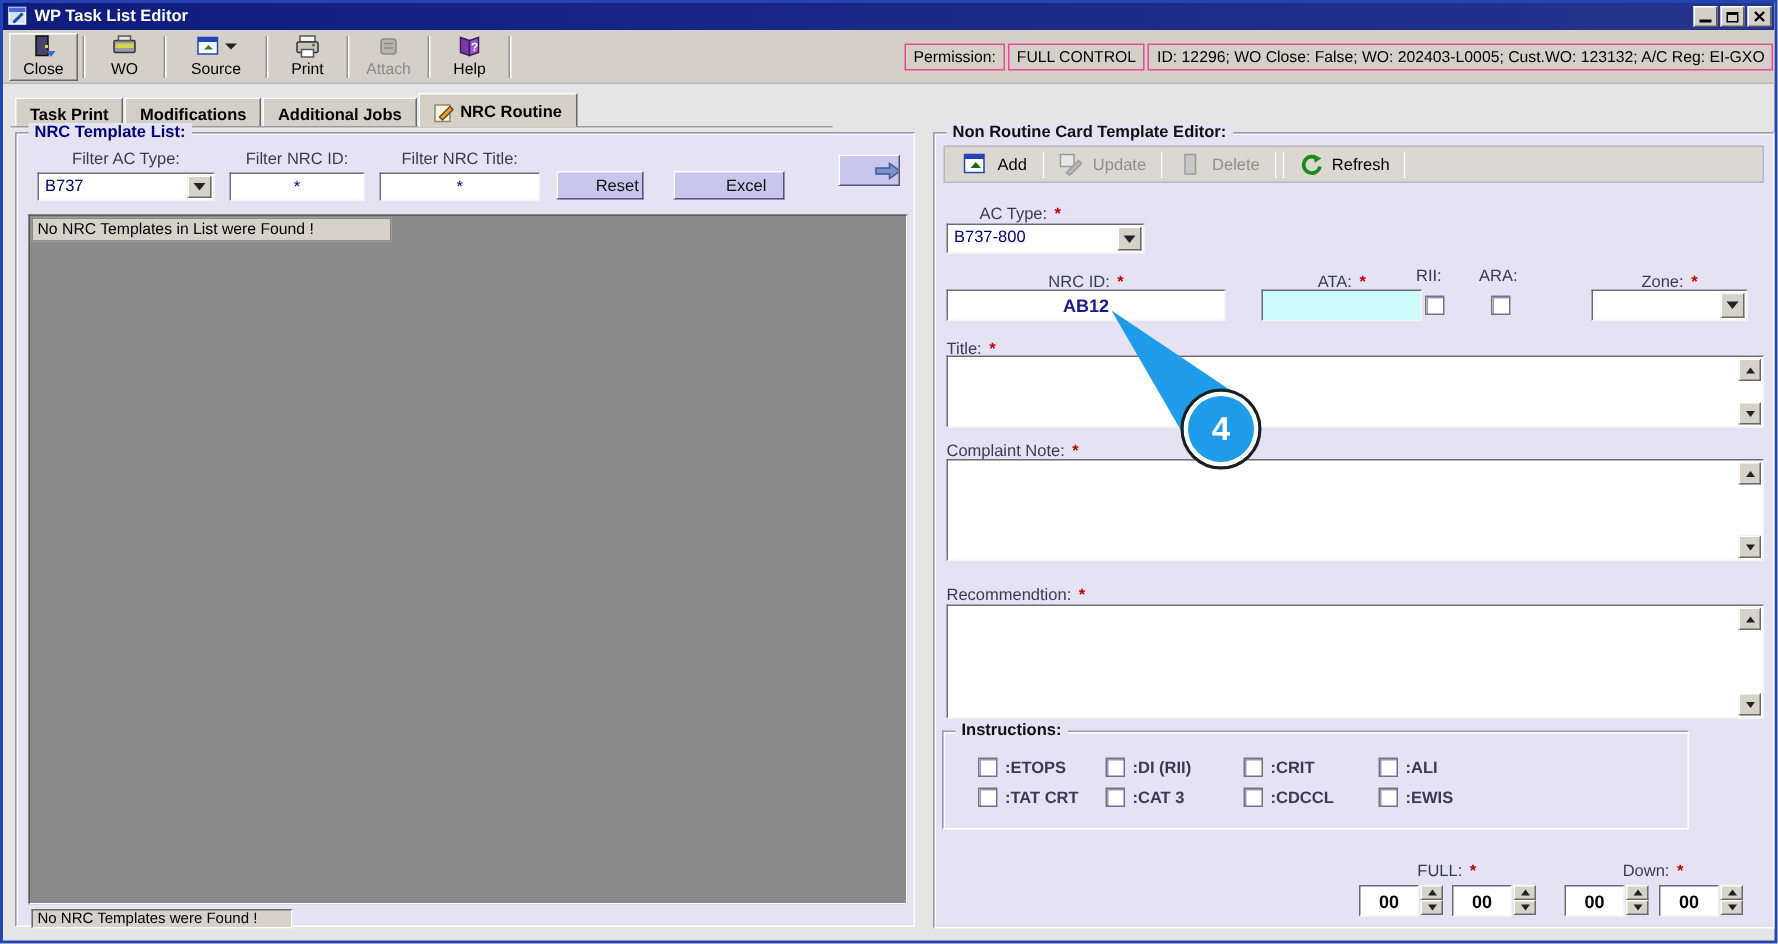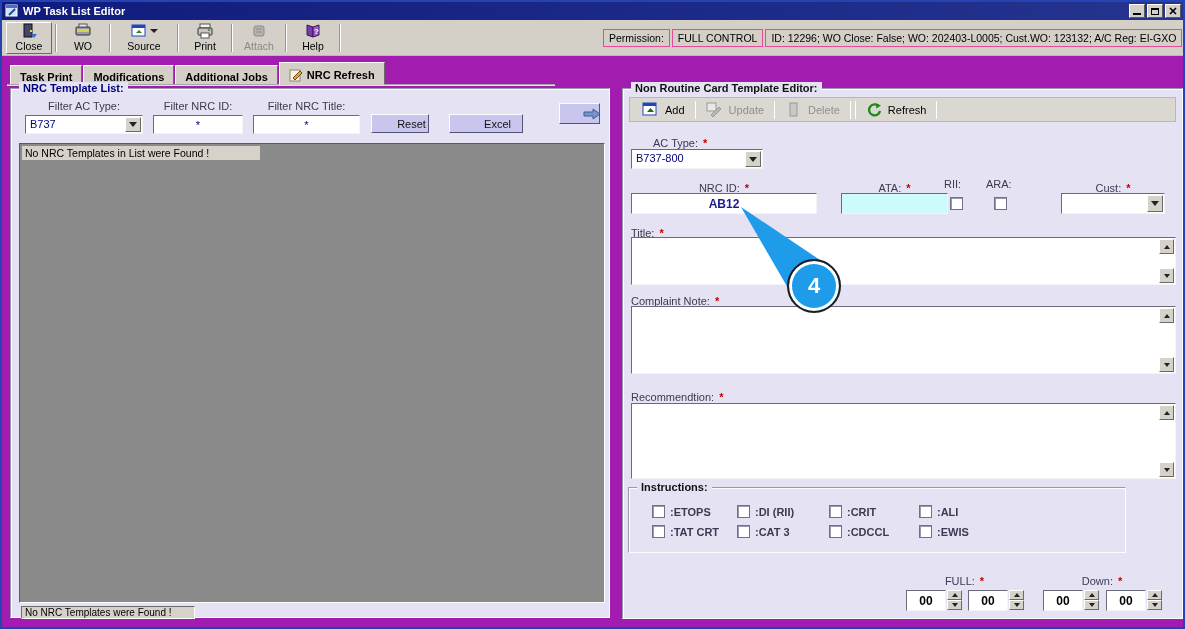--- a/index.html
+++ b/index.html
@@ -1,17 +1,17 @@
 <!DOCTYPE html>
 <html><head>
 <meta charset="utf-8">
 <style>
   * { margin:0; padding:0; box-sizing:border-box; }
   body { font-family:"Liberation Sans", sans-serif; background:#9a9a9a; }
-  .window { position:relative; width:1185px; height:629px; background:#a21caf;
+  .window { position:relative; width:1185px; height:629px; background:#e5e5e5;
             border:2px solid #2444B4; overflow:hidden; }
   
   .titlebar { position:absolute; top:0; left:0; right:0; height:18px;
     background:linear-gradient(90deg,#101c7d,#25348f); display:flex; align-items:center;
     padding-left:3px; color:#fff; font-size:11px; font-weight:bold; }
   .winbtns { position:absolute; right:2px; top:2px; display:flex; gap:2px; }
   .winbtn { width:16px; height:14px; background:#D4D0C8; border:1px solid;
     border-color:#fff #5a5a5a #5a5a5a #fff; display:flex; align-items:center; justify-content:center; }
   
   .toolbar { position:absolute; top:18px; left:0; right:0; height:36px; background:#D4D0C8;
@@ -178,21 +178,21 @@
         <span>Modifications</span>
       </div>
     <div class="tab">
         <span>Additional Jobs</span>
       </div>
     <div class="tab active">
       <svg width="14" height="13">
         <rect x="1" y="1" width="10" height="11" fill="#f8f4e0" stroke="#8a8a6a"></rect>
         <path d="M4 9 L11 2 L13 4 L6 11 Z" fill="#e8a03a" stroke="#6a4a1a"></path>
       </svg>
-      <span>NRC Refresh</span>
+      <span>NRC Routine</span>
     </div>
   </div>
   <div class="tabline"></div>
 
   <div class="panel" style="left:8px;top:86px;width:600px;height:530px">
     <span class="legend navy">NRC Template List:</span>
 
     <div class="lbl navy center" style="position:absolute;left:14px;top:11px;width:118px">Filter AC Type:</div>
     <div class="lbl navy center" style="position:absolute;left:142px;top:11px;width:90px">Filter NRC ID:</div>
     <div class="lbl navy center" style="position:absolute;left:242px;top:11px;width:107px">Filter NRC Title:</div>
@@ -273,21 +273,21 @@
 
     <div class="center" style="position:absolute;left:8px;top:89px;width:186px">
       <span class="lbl">NRC ID:</span><span class="req">*</span>
     </div>
     <div class="center" style="position:absolute;left:218px;top:89px;width:107px">
       <span class="lbl">ATA:</span><span class="req">*</span>
     </div>
     <div class="lbl" style="position:absolute;left:321px;top:89px">RII:</div>
     <div class="lbl" style="position:absolute;left:363px;top:89px">ARA:</div>
     <div class="center" style="position:absolute;left:438px;top:89px;width:104px">
-      <span class="lbl">Cust:</span><span class="req">*</span>
+      <span class="lbl">Zone:</span><span class="req">*</span>
     </div>
 
     <input class="fld center" style="position: absolute; left: 8px; top: 104px; width: 186px; height: 21px; font-weight: bold; color: rgb(26, 26, 140); font-size: 12px;" value="AB12">
     <input class="fld cyanfld" style="position: absolute; left: 218px; top: 104px; width: 107px; height: 21px;" value="">
     <span class="cb" style="position:absolute;left:327px;top:108px"></span>
     <span class="cb" style="position:absolute;left:371px;top:108px"></span>
     <div class="combo" style="left:438px;top:104px;width:104px;height:21px">
       <span class="val"></span>
       <span class="ddbtn">
           <span class="tri-dn"></span>

